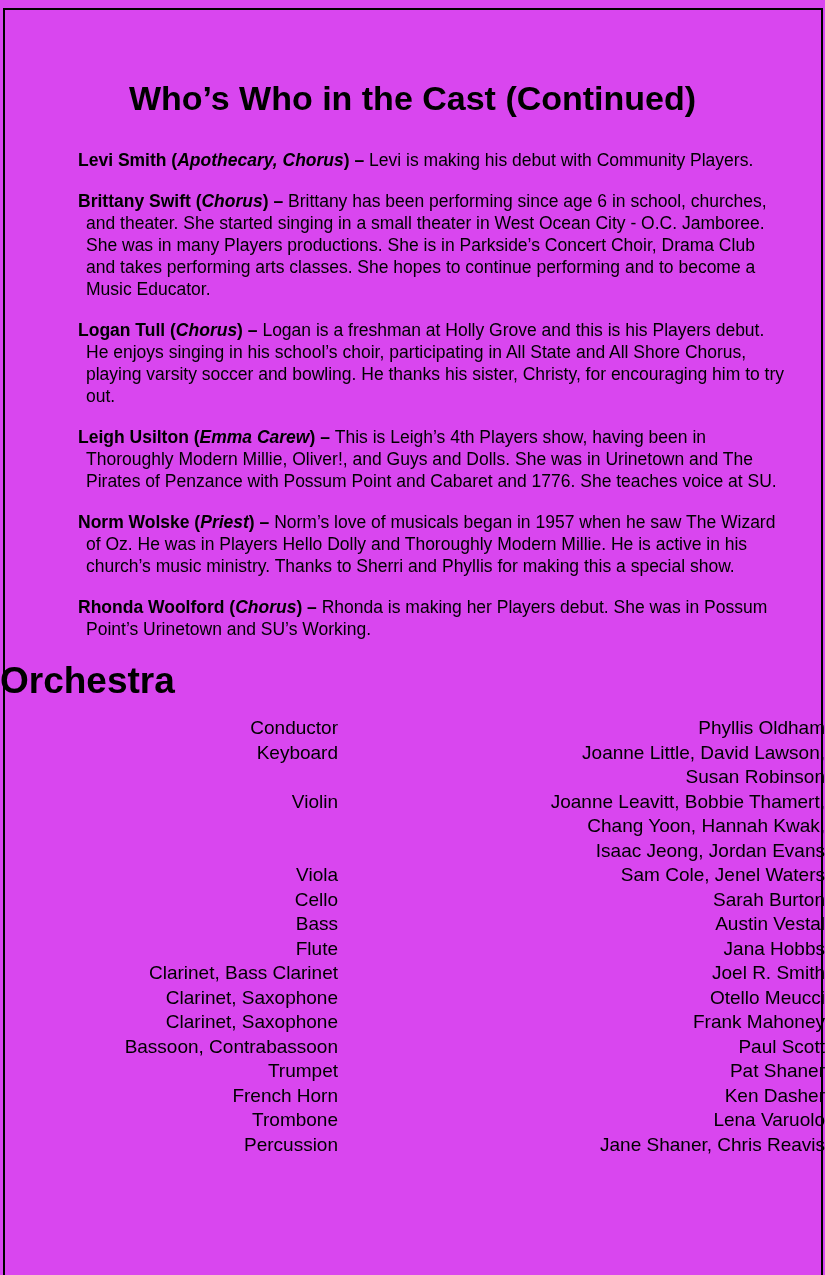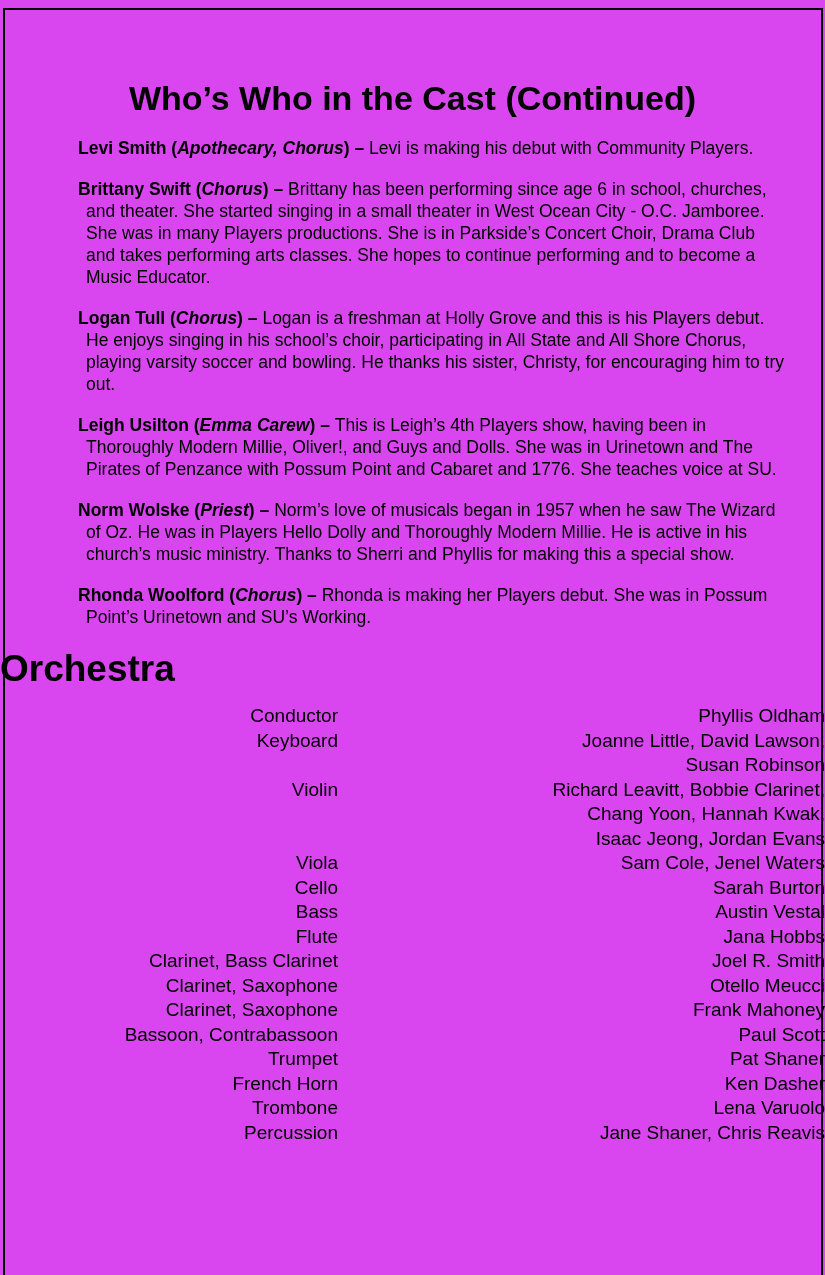--- a/index.html
+++ b/index.html
@@ -22,21 +22,21 @@
   }
   .content { position:relative; padding-top:78px; }
   .title {
     margin:0;
     font-size:34px;
     font-weight:bold;
     text-align:center;
     line-height:1.2;
     letter-spacing:0px;
   }
-  .bios { margin-top:18px; }
+  .bios { margin-top:30px; }
   .bio {
     margin:0 0 19px 0;
     padding-left:86px;
     padding-right:38px;
     text-indent:-8px;
     font-size:17.5px;
     line-height:22px;
   }
   .seg-b  { font-weight:bold; }
   .seg-bi { font-weight:bold; font-style:italic; }
@@ -85,21 +85,21 @@
         <div class="orch-row">
           <div class="orch-role">Keyboard</div>
           <div class="orch-names">
             <div>Joanne Little, David Lawson,</div>
             <div>Susan Robinson</div>
           </div>
         </div>
         <div class="orch-row">
           <div class="orch-role">Violin</div>
           <div class="orch-names">
-            <div>Richard Leavitt, Bobbie Clarinet,</div>
+            <div>Joanne Leavitt, Bobbie Thamert,</div>
             <div>Chang Yoon, Hannah Kwak,</div>
             <div>Isaac Jeong, Jordan Evans</div>
           </div>
         </div>
         <div class="orch-row">
           <div class="orch-role">Viola</div>
           <div class="orch-names">
             <div>Sam Cole, Jenel Waters</div>
           </div>
         </div>

